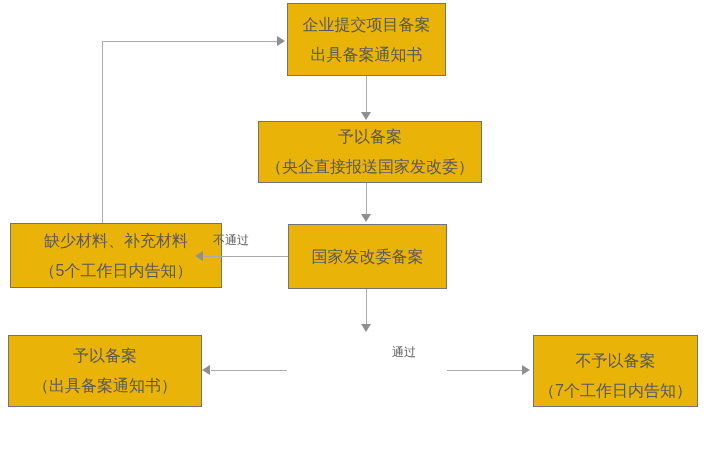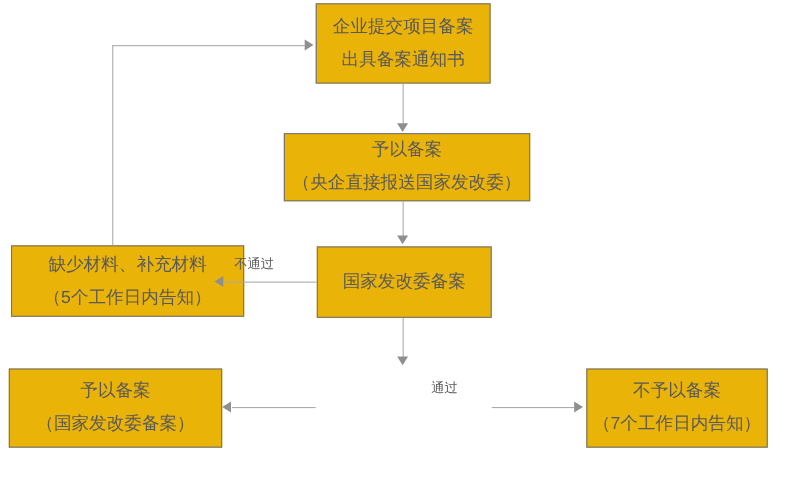--- a/index.html
+++ b/index.html
@@ -29,21 +29,21 @@
     justify-content: center;
     text-align: center;
     white-space: nowrap;
   }
   #node-submit    { left: 287px; top: 3px;   width: 159px; height: 73px; }
   #node-provincial{ left: 258px; top: 121px; width: 224px; height: 62px; }
   #node-report    { left: 288px; top: 224px; width: 159px; height: 65px; }
   #node-missing   { left: 10px;  top: 223px; width: 212px; height: 65px; }
   #node-ndrc      { left: 287px; top: 334px; width: 160px; height: 71px; }
   #node-approved  { left: 8px;   top: 335px; width: 194px; height: 72px; }
-  #node-rejected  { left: 533px; top: 335px; width: 165px; height: 72px; }
+  #node-rejected  { left: 533px; top: 335px; width: 165px; height: 72px; justify-content: flex-end; }
 
   .edge-line {
     position: absolute;
     background: #ababab;
   }
   .v-line { width: 1px; }
   .h-line { height: 1px; }
 
   #line-submit-provincial { left: 366px; top: 76px;  height: 37px; }
   #line-provincial-report { left: 366px; top: 183px; height: 32px; }
@@ -112,21 +112,21 @@
   </div>
 
   <div class="node" id="node-missing">
     <div>缺少材料、补充材料</div>
     <div>（5个工作日内告知）</div>
   </div>
 
 
   <div class="node" id="node-approved">
     <div>予以备案</div>
-    <div>（国家发改委备案）</div>
+    <div>（出具备案通知书）</div>
   </div>
 
   <div class="node" id="node-rejected">
     <div>不予以备案</div>
     <div>（7个工作日内告知）</div>
   </div>
 
   <div class="edge-line v-line" id="line-submit-provincial"></div>
   <div class="edge-line v-line" id="line-provincial-report"></div>
   <div class="edge-line v-line" id="line-report-ndrc"></div>

